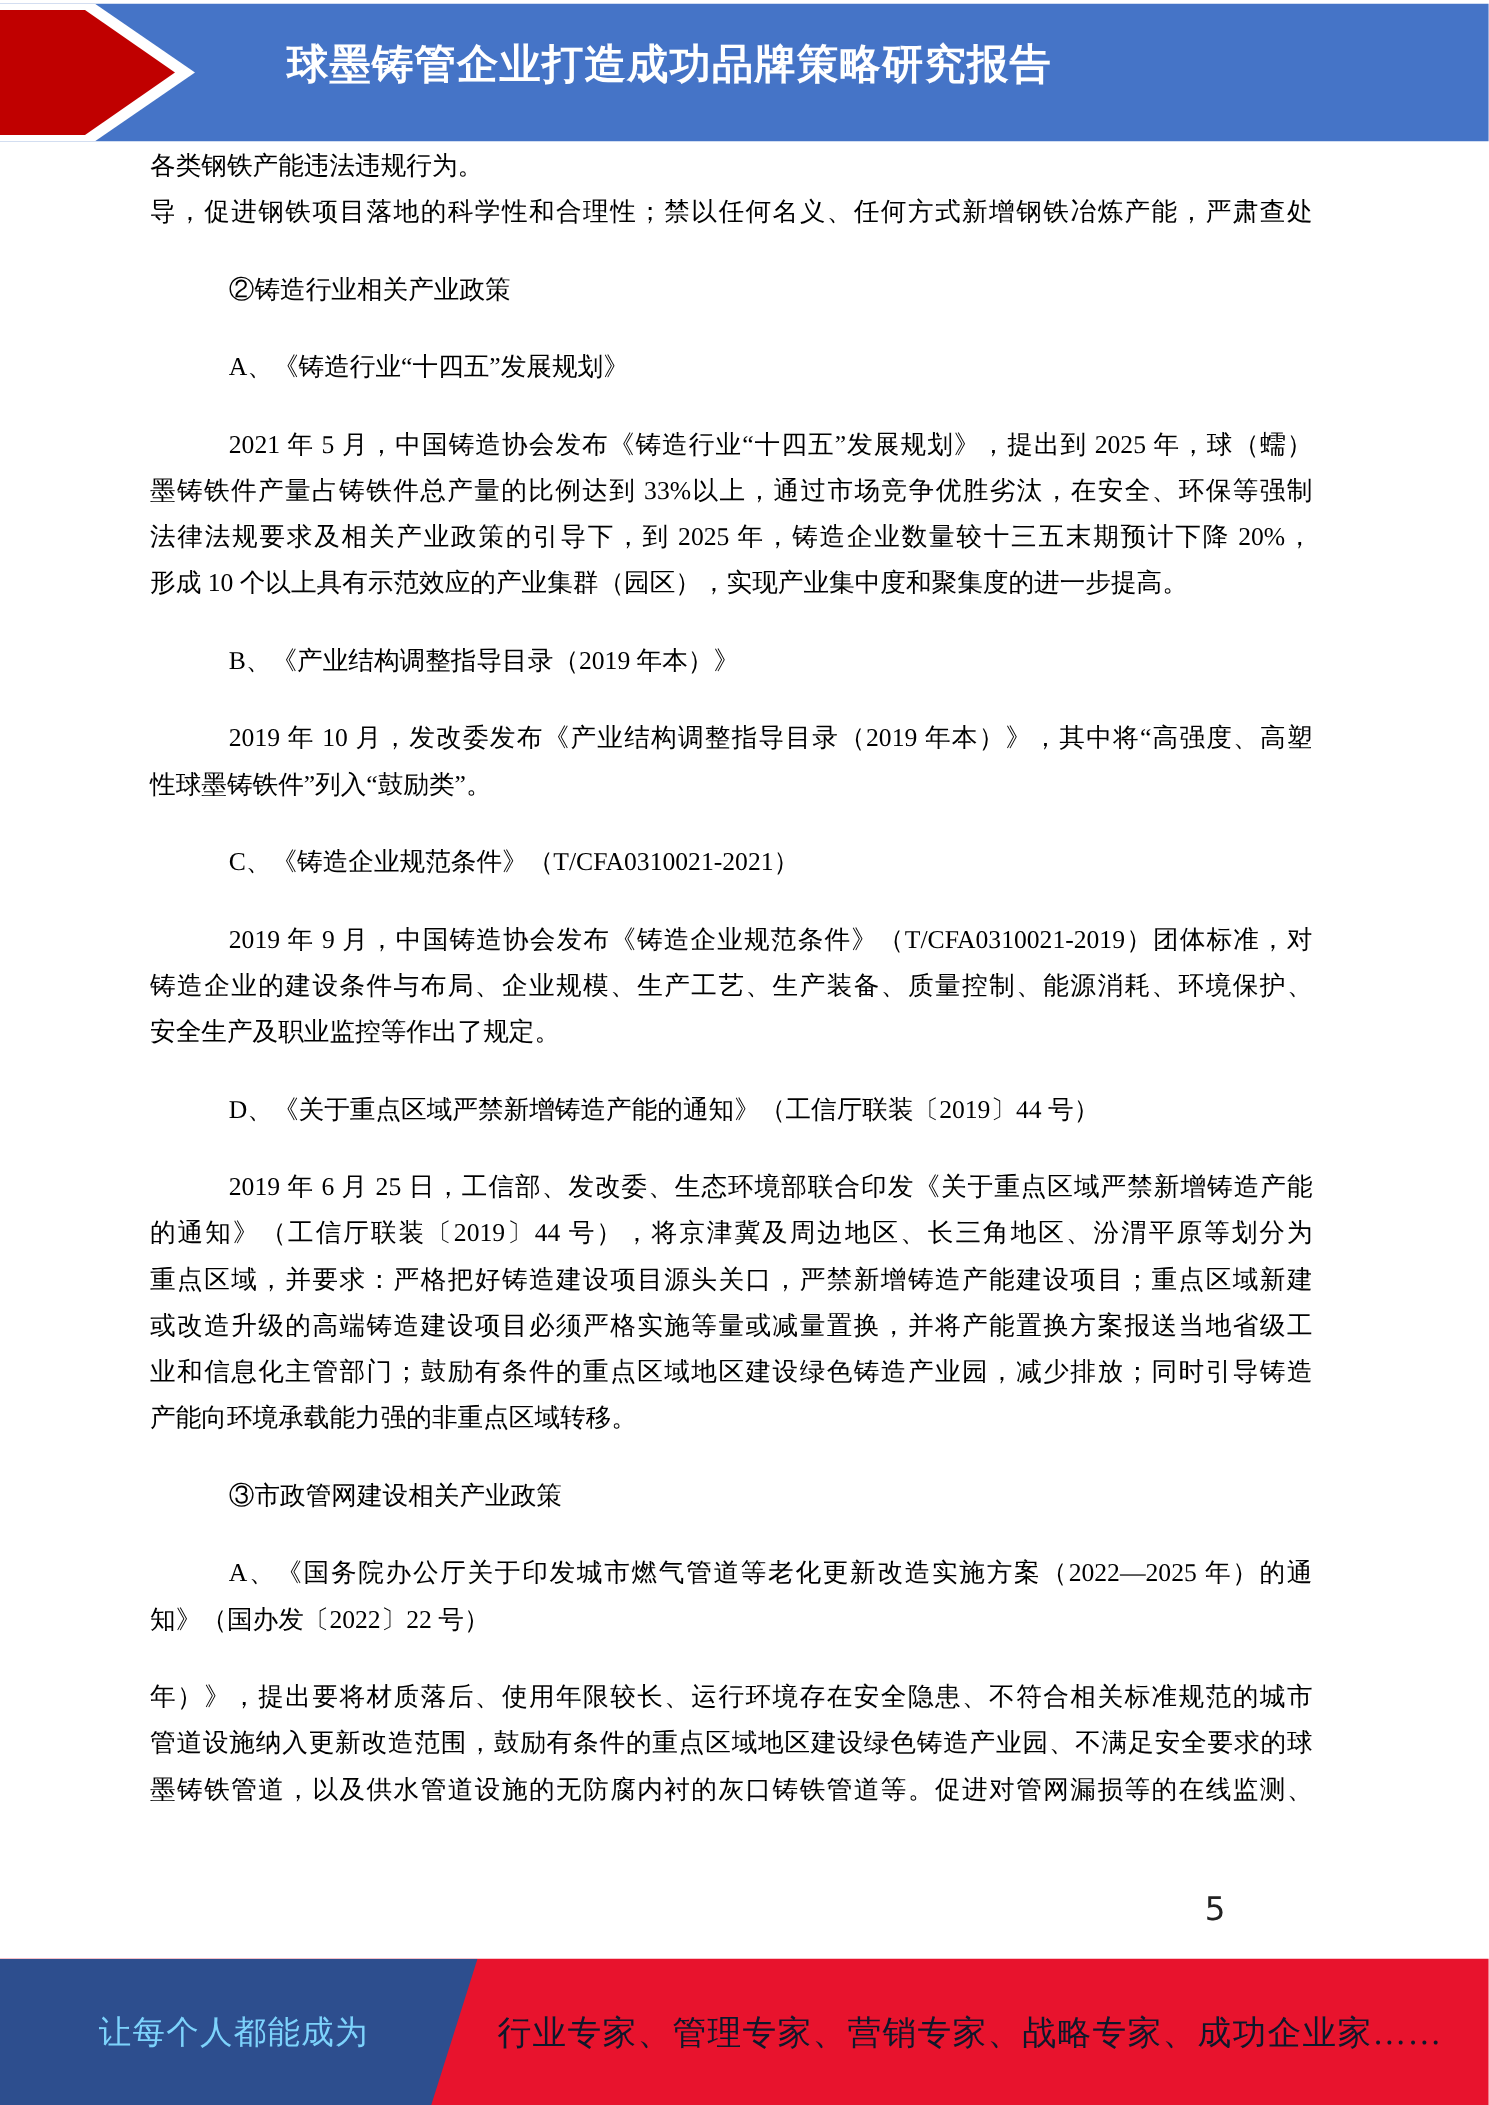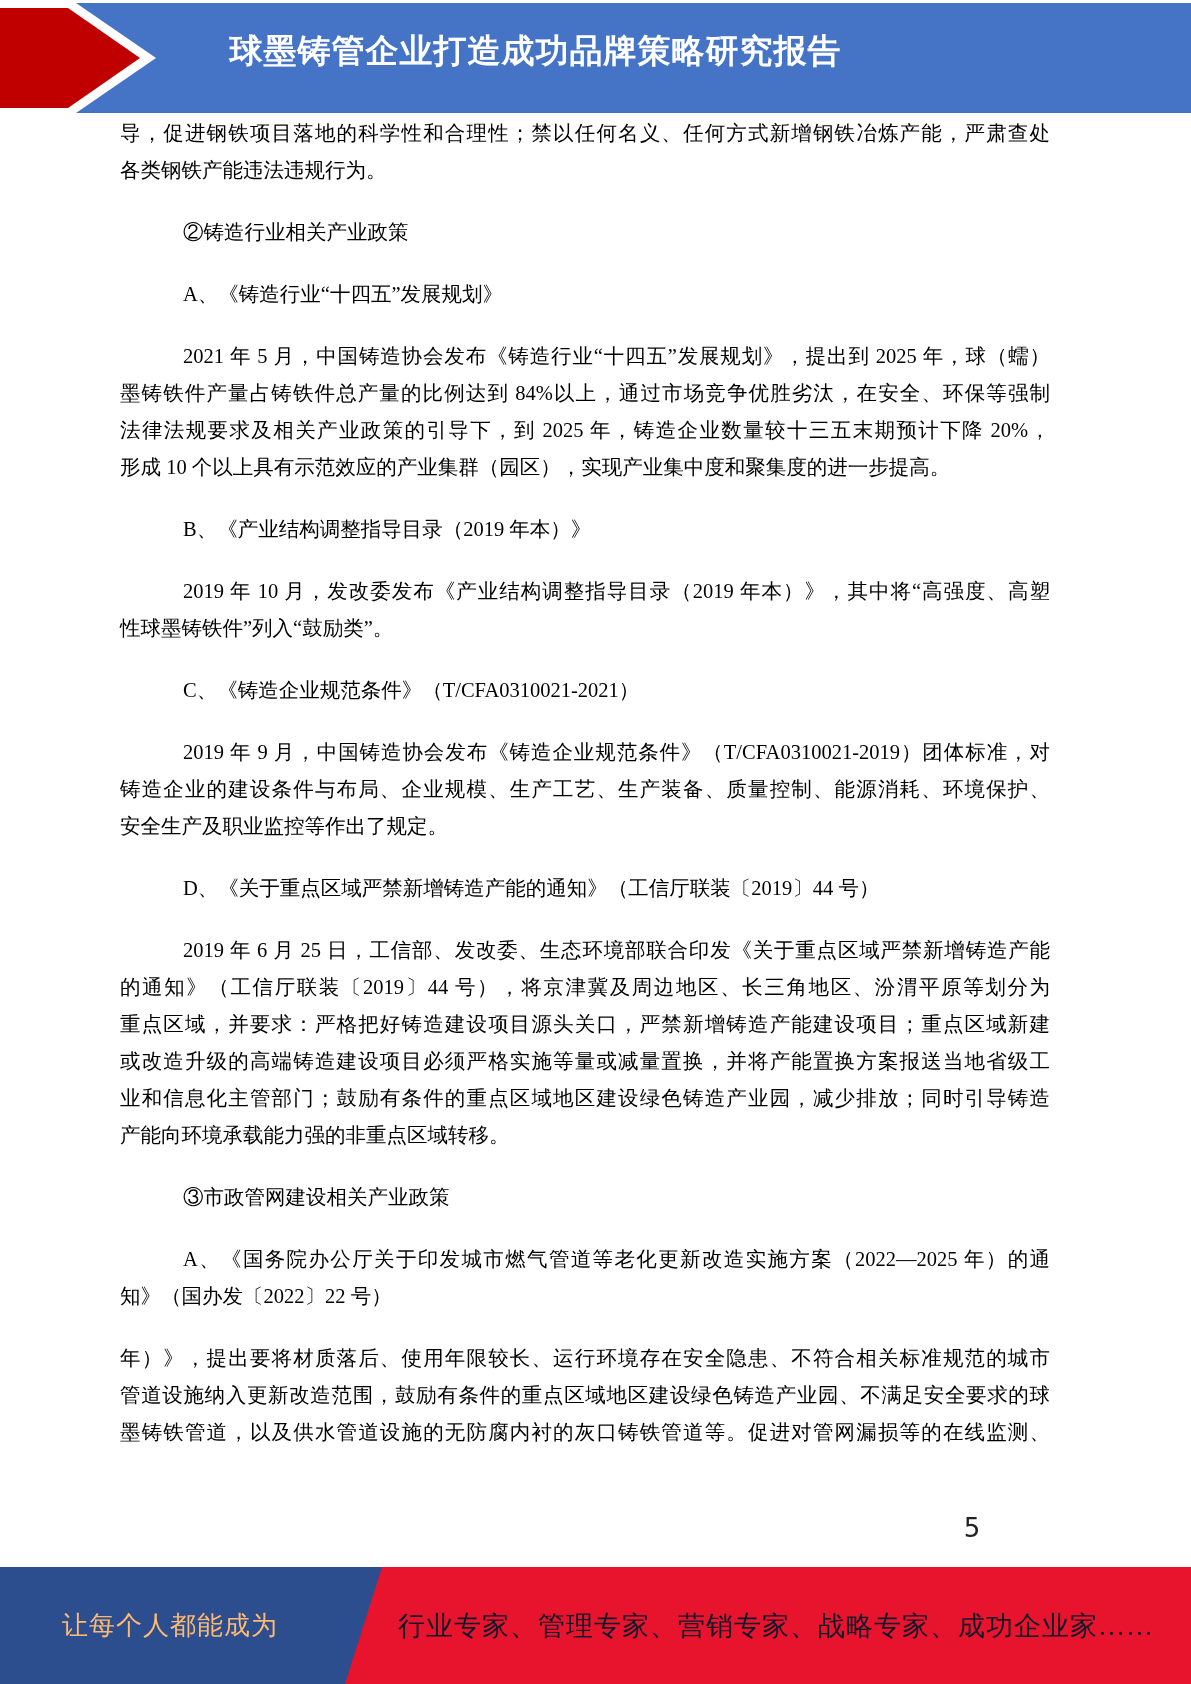--- a/index.html
+++ b/index.html
@@ -25,52 +25,52 @@
 
   
   .pagenum{position:absolute;top:1513px;left:952px;width:40px;text-align:center;
            font-family:"DejaVu Sans","Liberation Sans",sans-serif;font-size:26px;color:#222;}
 
   
   .footer{position:absolute;left:0;bottom:0;width:1191px;height:117px;background:#E8132D;}
   .footer-left{position:absolute;left:0;top:0;width:420px;height:117px;background:#2D4E8E;
                clip-path:polygon(0 0,382px 0,345px 117px,0 117px);
                display:flex;align-items:center;}
-  .footer-left-text{margin-left:62px;color:#fdba74;font-size:26px;letter-spacing:1px;white-space:nowrap;}
+  .footer-left-text{margin-left:79px;color:#7dd3fc;font-size:26px;letter-spacing:1px;white-space:nowrap;}
   .footer-right-text{position:absolute;left:398px;top:0;height:117px;display:flex;align-items:center;
                color:#0f172a;font-size:27px;letter-spacing:1px;white-space:nowrap;}
 </style>
 </head>
 <body>
 
 <div class="page">
 
   <div class="banner">
     <svg class="arrow" viewBox="0 0 160 110" aria-hidden="true">
       <polygon points="0,0 76,0 156,55 76,110 0,110" fill="#FFFFFF"></polygon>
       <polygon points="0,5 68,5 140,55 68,105 0,105" fill="#C00000"></polygon>
     </svg>
     <div class="title">球墨铸管企业打造成功品牌策略研究报告</div>
   </div>
 
   <div class="content">
     <div>
         <div class="para">
+          <div class="line">各类钢铁产能违法违规行为。</div>
           <div class="line j">导，促进钢铁项目落地的科学性和合理性；禁以任何名义、任何方式新增钢铁冶炼产能，严肃查处</div>
-          <div class="line">各类钢铁产能违法违规行为。</div>
         </div>
         <div class="para">
           <div class="line i">②铸造行业相关产业政策</div>
         </div>
         <div class="para">
           <div class="line i">A、《铸造行业“十四五”发展规划》</div>
         </div>
         <div class="para">
           <div class="line j i">2021 年 5 月，中国铸造协会发布《铸造行业“十四五”发展规划》，提出到 2025 年，球（蠕）</div>
-          <div class="line j">墨铸铁件产量占铸铁件总产量的比例达到 84%以上，通过市场竞争优胜劣汰，在安全、环保等强制</div>
+          <div class="line j">墨铸铁件产量占铸铁件总产量的比例达到 33%以上，通过市场竞争优胜劣汰，在安全、环保等强制</div>
           <div class="line j">法律法规要求及相关产业政策的引导下，到 2025 年，铸造企业数量较十三五末期预计下降 20%，</div>
           <div class="line">形成 10 个以上具有示范效应的产业集群（园区），实现产业集中度和聚集度的进一步提高。</div>
         </div>
         <div class="para">
           <div class="line i">B、《产业结构调整指导目录（2019 年本）》</div>
         </div>
         <div class="para">
           <div class="line j i">2019 年 10 月，发改委发布《产业结构调整指导目录（2019 年本）》，其中将“高强度、高塑</div>
           <div class="line">性球墨铸铁件”列入“鼓励类”。</div>
         </div>

